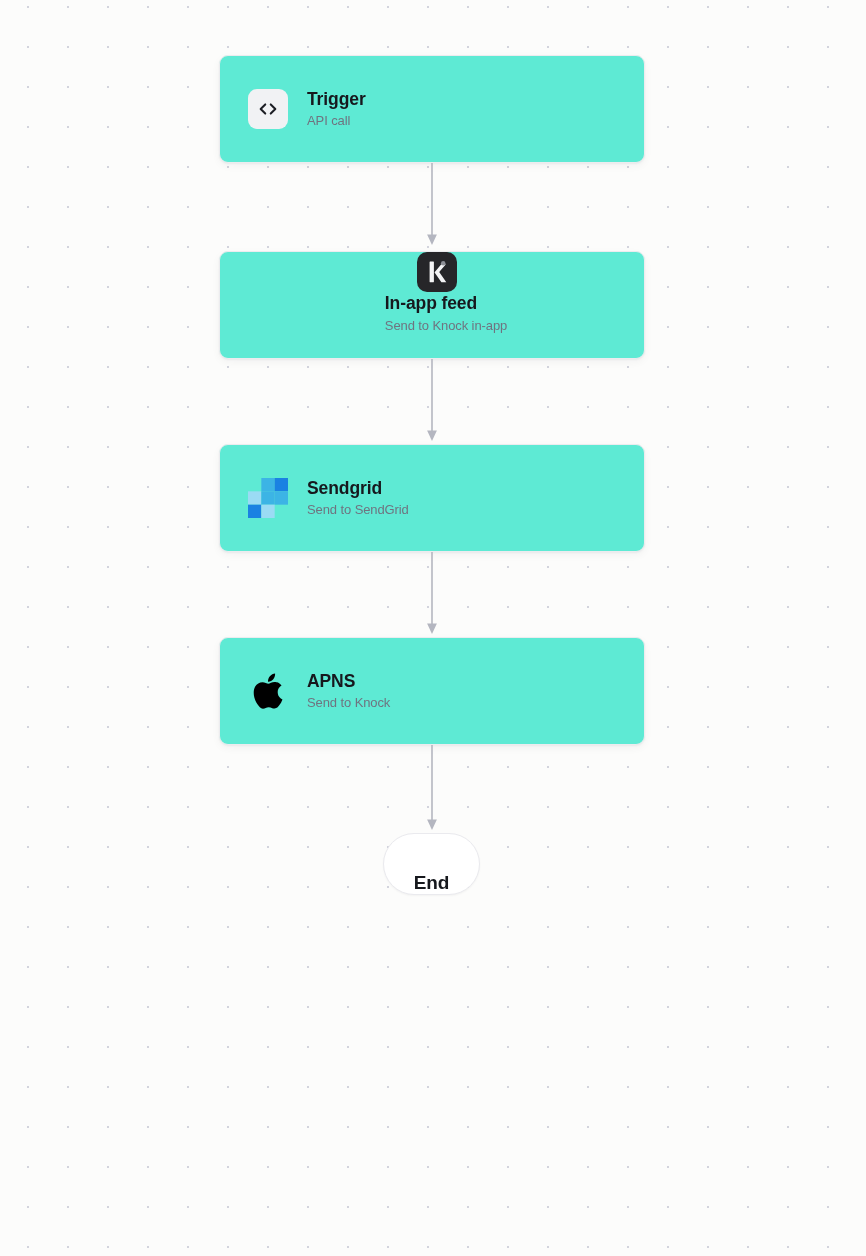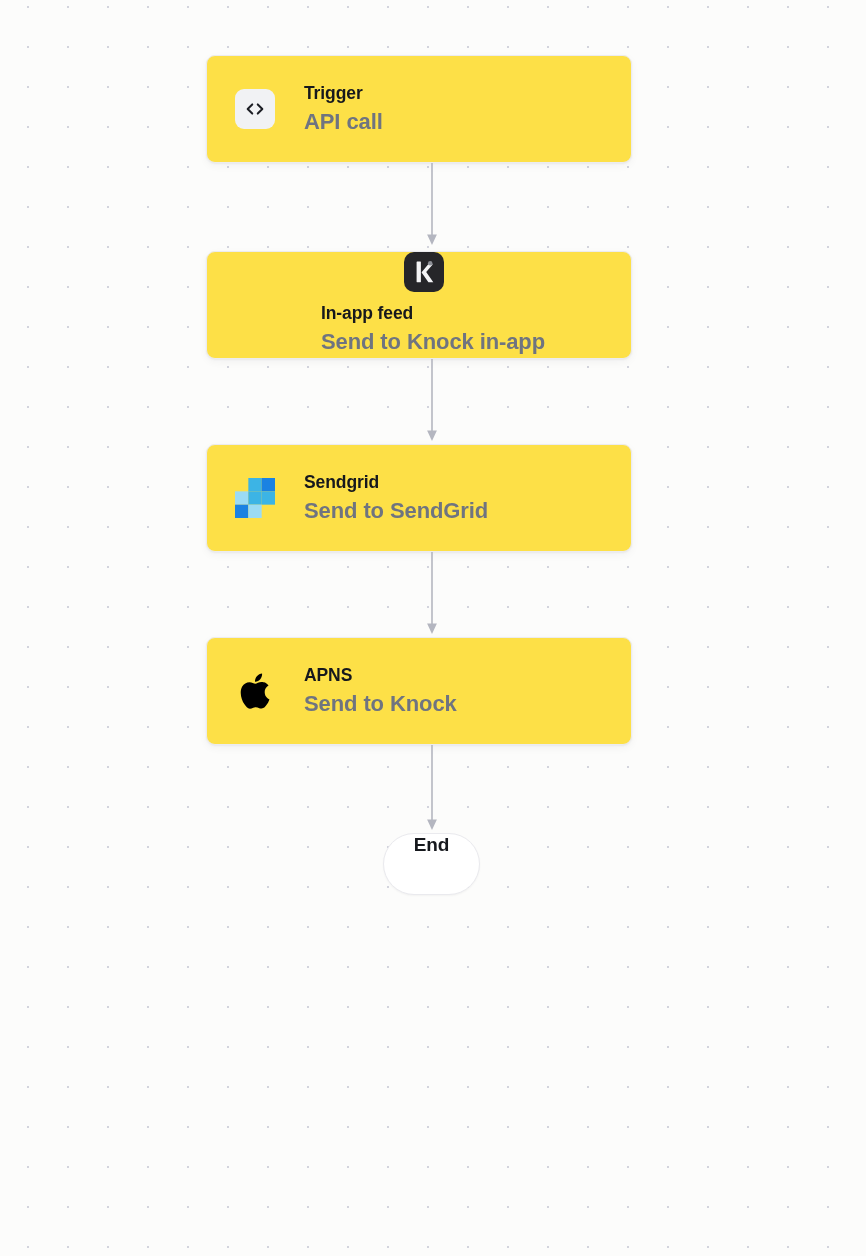--- a/index.html
+++ b/index.html
@@ -19,33 +19,32 @@
   }
 
   .canvas {
     position: absolute;
     inset: 0;
   }
 
   
   .node-card {
     position: absolute;
-    left: 206px;
+    left: 219px;
     width: 426px;
     height: 108px;
     box-sizing: border-box;
-    background: #fde047;
+    background: #5eead4;
     border: 1px solid #ececef;
     border-radius: 9px;
     box-shadow: 0 1px 2px rgba(16, 18, 35, 0.05),
                 0 3px 8px rgba(16, 18, 35, 0.045);
     display: flex;
     align-items: center;
     padding-left: 28px;
-    gap: 10px;
   }
 
   .node-icon {
     width: 40px;
     height: 40px;
     flex: 0 0 40px;
     margin-right: 19px;
     display: flex;
     align-items: center;
     justify-content: center;
@@ -61,22 +60,22 @@
   .node-title {
     font-size: 17.5px;
     font-weight: bold;
     color: #16181d;
     letter-spacing: -0.1px;
     line-height: 1.3;
     margin-bottom: 3px;
   }
 
   .node-subtitle {
-    font-size: 22px;
-    font-weight: bold;
+    font-size: 13px;
+    font-weight: normal;
     color: #6f7480;
     letter-spacing: -0.1px;
     line-height: 1.3;
   }
 
   
   .icon-code {
     background: #f1f2f4;
     border-radius: 9px;
     width: 40px;
@@ -119,21 +118,21 @@
     position: absolute;
     left: 383px;
     top: 833px;
     width: 97px;
     height: 62px;
     box-sizing: border-box;
     background: #ffffff;
     border: 1px solid #eaeaee;
     border-radius: 34px;
     display: flex;
-    align-items: flex-start;
+    align-items: flex-end;
     justify-content: center;
     box-shadow: 0 1px 2px rgba(16, 18, 35, 0.04);
   }
   .end-label {
     font-size: 19px;
     font-weight: bold;
     color: #16181d;
     letter-spacing: -0.2px;
   }
 </style>

